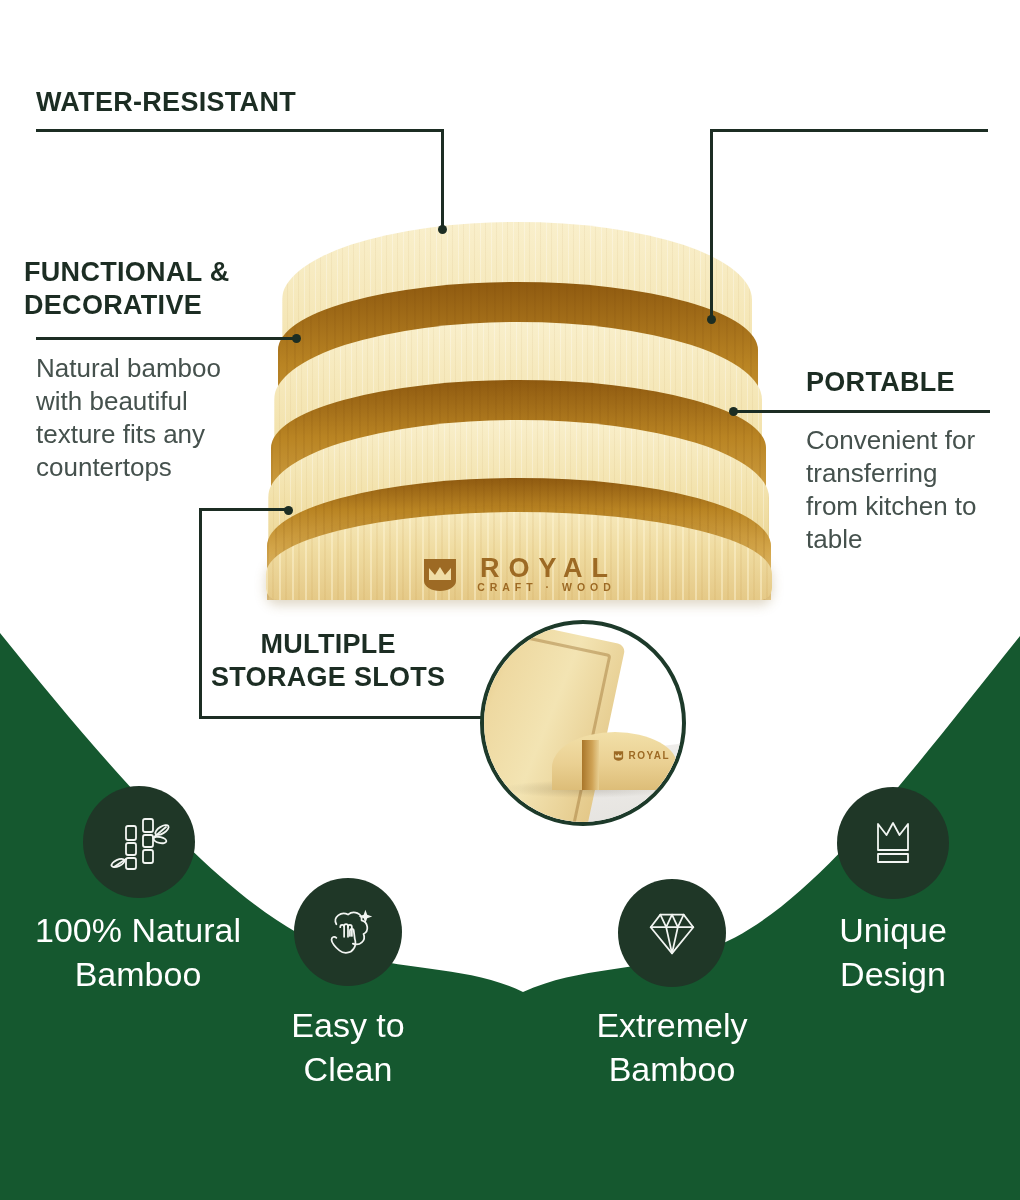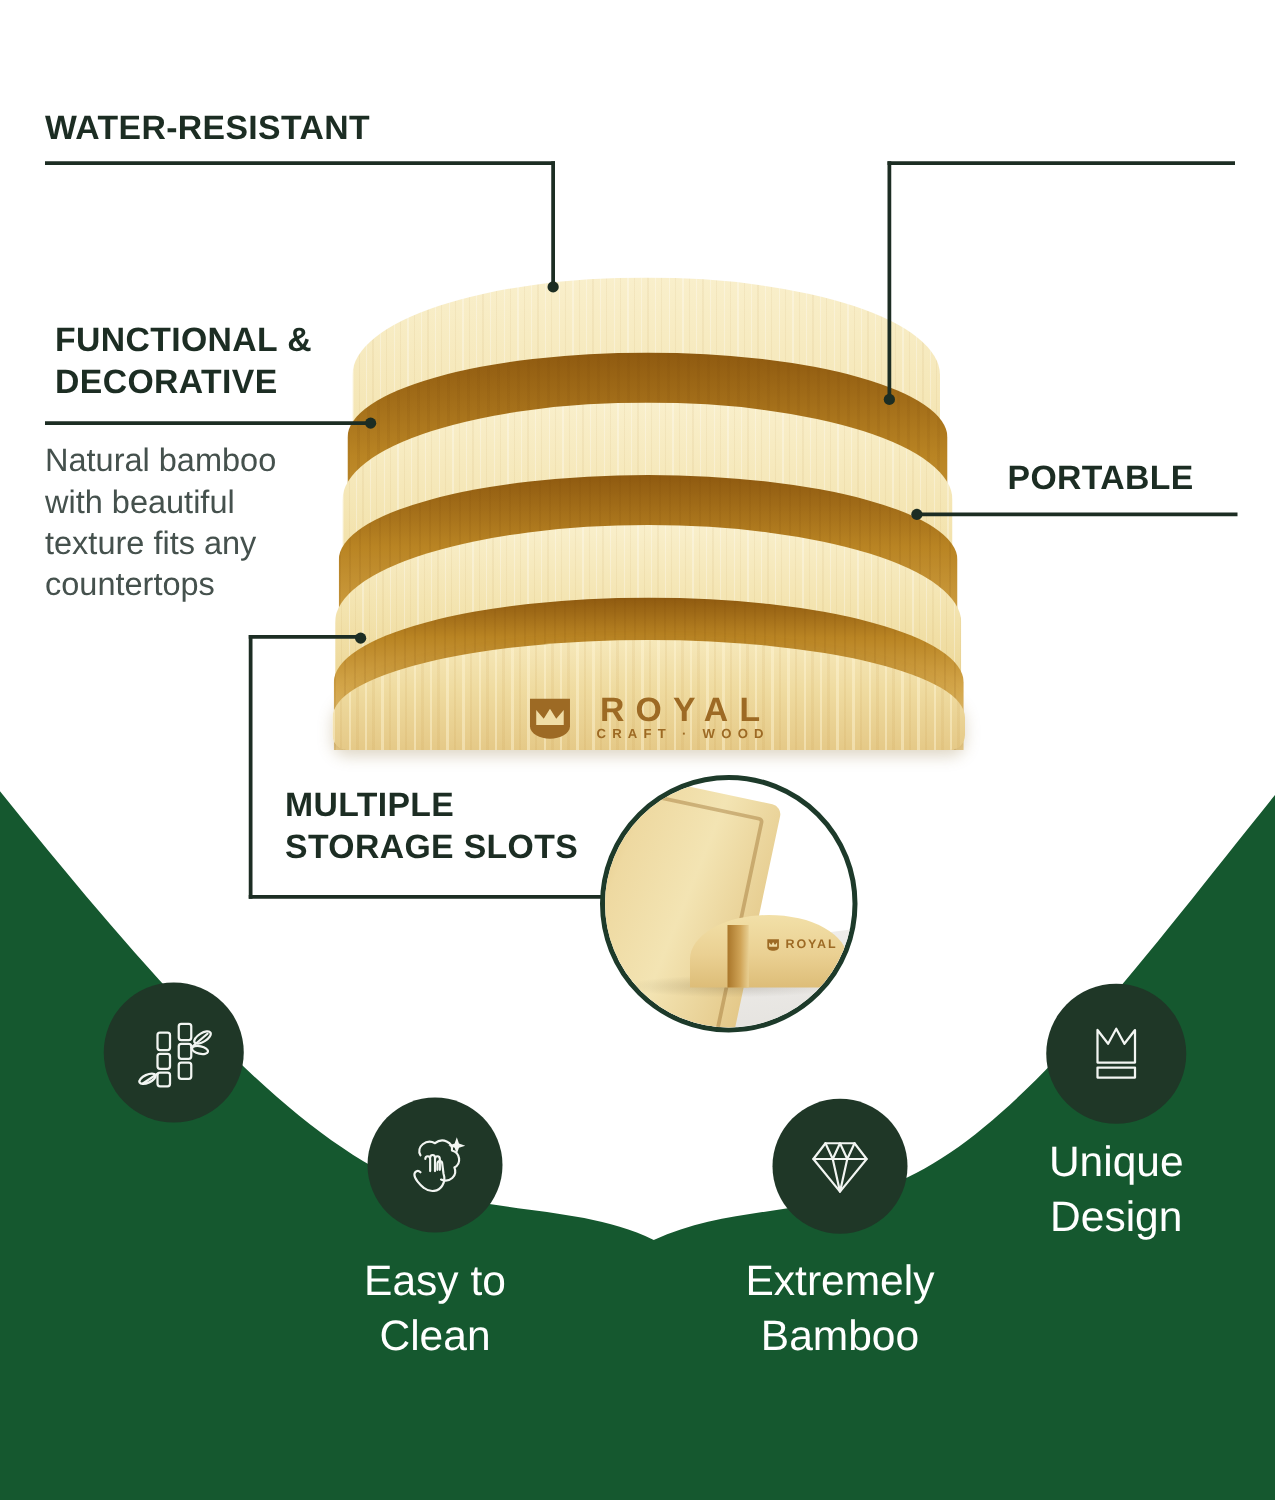--- a/index.html
+++ b/index.html
@@ -80,38 +80,42 @@
 
   <div class="co-title" style="left:36px;top:86px;">WATER-RESISTANT</div>
   <div class="cline z-lines" style="left:36px;top:129px;width:408px;height:3px;"></div>
   <div class="cline z-lines" style="left:441px;top:129px;width:3px;height:100px;"></div>
   <div class="dot z-lines" style="left:438px;top:225px;"></div>
 
   <div class="cline z-lines" style="left:710px;top:129px;width:278px;height:3px;"></div>
   <div class="cline z-lines" style="left:710px;top:129px;width:3px;height:190px;"></div>
   <div class="dot z-lines" style="left:707px;top:315px;"></div>
 
-  <div class="co-title" style="left:44px;top:256px;">FUNCTIONAL &amp;
+  <div class="co-title" style="left:24px;top:256px;">FUNCTIONAL &amp;
 DECORATIVE</div>
   <div class="cline z-lines" style="left:36px;top:337px;width:260px;height:3px;"></div>
   <div class="dot z-lines" style="left:292px;top:334px;"></div>
   <div class="co-body" style="left:36px;top:352px;">Natural bamboo
 with beautiful
 texture fits any
 countertops</div>
 
   <div class="co-title" style="left:806px;top:366px;">PORTABLE</div>
   <div class="cline z-lines" style="left:733px;top:410px;width:257px;height:3px;"></div>
   <div class="dot z-lines" style="left:729px;top:407px;"></div>
+  <div class="co-body" style="left:806px;top:424px;">Convenient for
+transferring
+from kitchen to
+table</div>
 
   <div class="dot z-lines" style="left:284px;top:506px;"></div>
   <div class="cline z-lines" style="left:199px;top:508px;width:90px;height:3px;"></div>
   <div class="cline z-lines" style="left:199px;top:508px;width:3px;height:211px;"></div>
   <div class="cline z-lines" style="left:199px;top:716px;width:288px;height:3px;"></div>
-  <div class="co-title z-text" style="left:228px;top:628px;">MULTIPLE
+  <div class="co-title z-text" style="left:211px;top:628px;text-align:center;">MULTIPLE
 STORAGE SLOTS</div>
 
   <div class="product z-product">
     <div class="arch a1"></div>
     <div class="slot s1"></div>
     <div class="arch a2"></div>
     <div class="slot s2"></div>
     <div class="arch a3"></div>
     <div class="slot s3"></div>
     <div class="arch base">
@@ -161,20 +165,22 @@
       <rect x="36" y="9" width="10" height="13" rx="2"></rect>
       <rect x="36" y="25" width="10" height="12" rx="2"></rect>
       <rect x="36" y="40" width="10" height="13" rx="2"></rect>
       <path d="M46,28 L59,17"></path>
       <ellipse cx="55" cy="20" rx="7.5" ry="3.4" transform="rotate(-32 55 20)"></ellipse>
       <ellipse cx="53" cy="30" rx="6.5" ry="3.0" transform="rotate(12 53 30)"></ellipse>
       <path d="M19,49 L7,57"></path>
       <ellipse cx="11" cy="53" rx="7" ry="3.2" transform="rotate(-25 11 53)"></ellipse>
     </svg>
   </div>
+  <div class="feat-label" style="left:8px;top:908px;width:260px;">100% Natural
+Bamboo</div>
 
   <div class="feat-circle" style="left:294px;top:878px;width:108px;height:108px;">
     <svg width="62" height="62" viewBox="0 0 64 64" fill="none" stroke="#f2f5f2" stroke-width="1.8" stroke-linecap="round" stroke-linejoin="round">
       <path d="M20,24 c-4,-7 5,-14 12,-10 c6,-5 15,-1 14,6 c7,2 8,11 2,14 c3,7 -4,13 -11,10"></path>
       <path d="M20,38 c-2,-2 -5,-1 -5,2 c0,3 4,8 8,11 c5,4 12,3 15,-2 c2,-3 2,-7 1,-10 l-1,-8 c0,-3 -4,-3 -4,0 l0,5"></path>
       <path d="M24,27 c0,-3 4,-3 4,0 l0,10"></path>
       <path d="M28,26 c0,-3 4,-3 4,0 l0,11"></path>
       <path d="M32,27 c0,-3 4,-3 4,0 l0,9"></path>
       <path d="M50,9 l1.8,5.2 l5.2,1.8 l-5.2,1.8 l-1.8,5.2 l-1.8,-5.2 l-5.2,-1.8 l5.2,-1.8 z" fill="#f2f5f2" stroke="none"></path>
     </svg>

